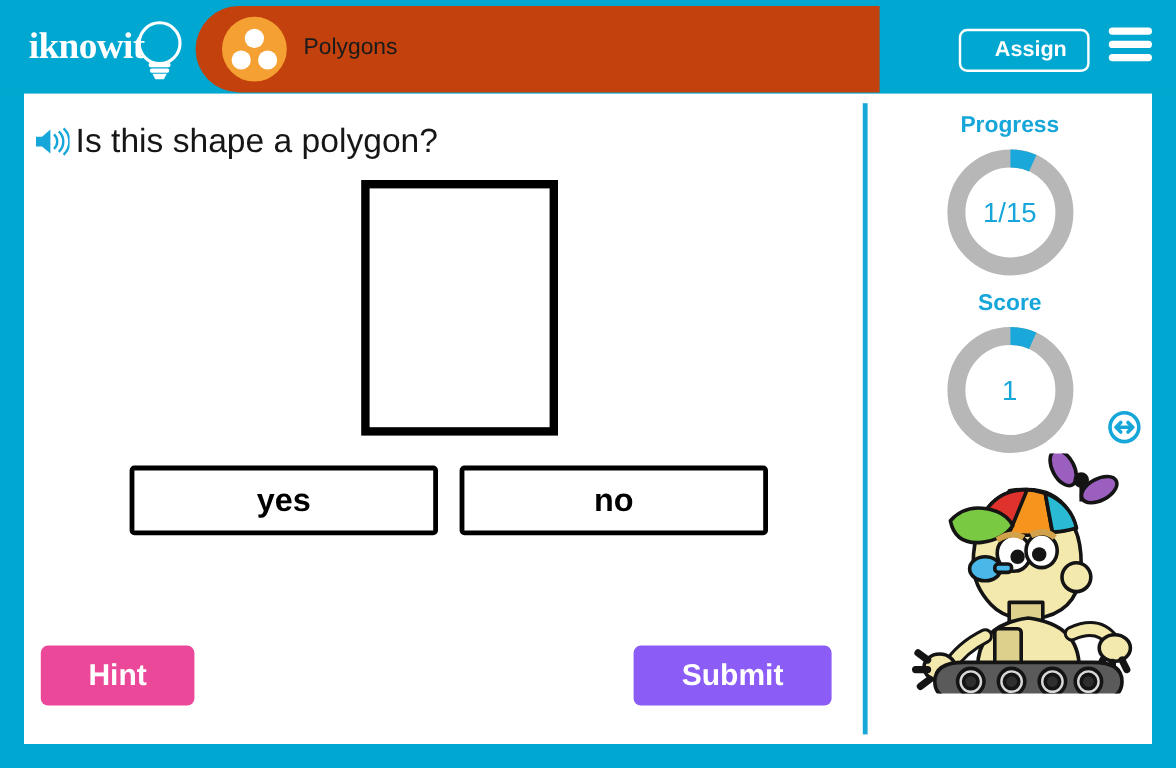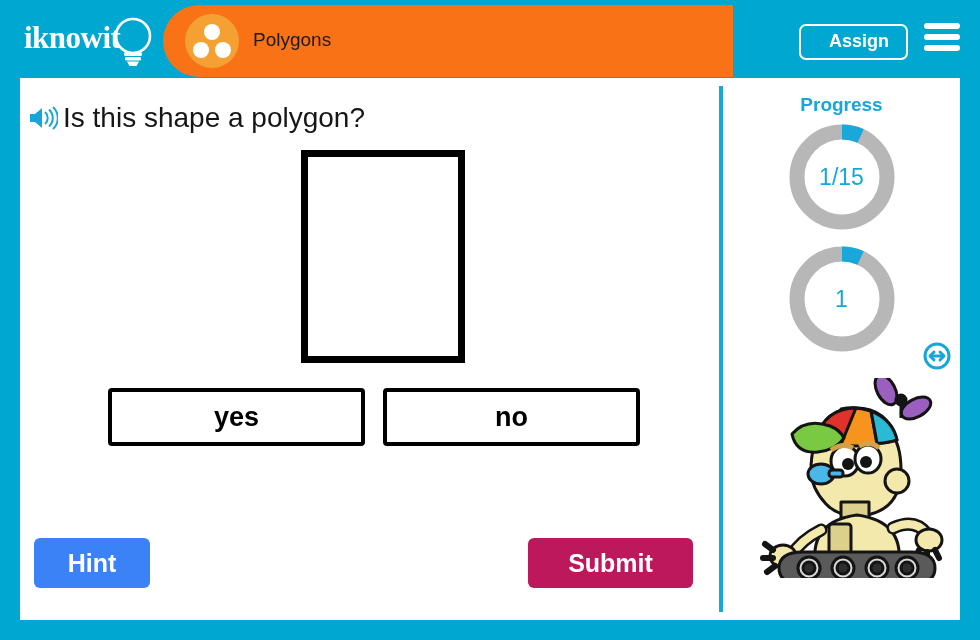--- a/index.html
+++ b/index.html
@@ -40,21 +40,21 @@
   #logo-bulb {
     position: absolute;
     left: 88px; top: 4px;
     width: 46px; height: 52px;
   }
 
   #topic-tab {
     position: absolute;
     left: 163px; top: 5px;
     width: 570px; height: 72px;
-    background: #f97316;
+    background: #c2410c;
     border-radius: 36px 0 0 36px;
     text-decoration: underline;
   }
   #topic-icon {
     position: absolute;
     left: 22px; top: 9px;
     width: 54px; height: 54px;
     border-radius: 50%;
     background: #f5a032;
   }
@@ -161,35 +161,35 @@
     justify-content: center;
     cursor: pointer;
     font-family: "Liberation Sans", sans-serif;
   }
   .answer-button.a1 { left: 0px; }
   .answer-button.a2 { left: 275px; }
 
   #hint-button {
     position: absolute;
     left: 14px; top: 460px;
-    width: 116px; height: 50px;
-    background: #3b82f6;
+    width: 128px; height: 50px;
+    background: #ec4899;
     border: none;
     border-radius: 6px;
     color: #ffffff;
     font-size: 25px;
     font-weight: bold;
     cursor: pointer;
     font-family: "Liberation Sans", sans-serif;
   }
   #submit-button {
     position: absolute;
     left: 508px; top: 460px;
     width: 165px; height: 50px;
-    background: #be185d;
+    background: #8b5cf6;
     border: none;
     border-radius: 6px;
     color: #ffffff;
     font-size: 25px;
     font-weight: bold;
     cursor: pointer;
     font-family: "Liberation Sans", sans-serif;
   }
 
   
@@ -298,20 +298,21 @@
         <div class="gauge-wrap">
           <svg width="114" height="114" viewBox="0 0 114 114">
             <circle cx="57" cy="57" r="45" fill="none" stroke="#b7b7b7" stroke-width="15"></circle>
             <path d="M 57 12 A 45 45 0 0 1 75.6 15.99" fill="none" stroke="#1aa8da" stroke-width="15"></path>
           </svg>
           <div class="gauge-value">1/15</div>
         </div>
       </div>
 
       <div class="gauge-block score">
+        <div class="gauge-title">Score</div>
         <div class="gauge-wrap">
           <svg width="114" height="114" viewBox="0 0 114 114">
             <circle cx="57" cy="57" r="45" fill="none" stroke="#b7b7b7" stroke-width="15"></circle>
             <path d="M 57 12 A 45 45 0 0 1 75.6 15.99" fill="none" stroke="#1aa8da" stroke-width="15"></path>
           </svg>
           <div class="gauge-value">1</div>
         </div>
       </div>
 
       <svg id="mascot" viewBox="0 0 200 200">

